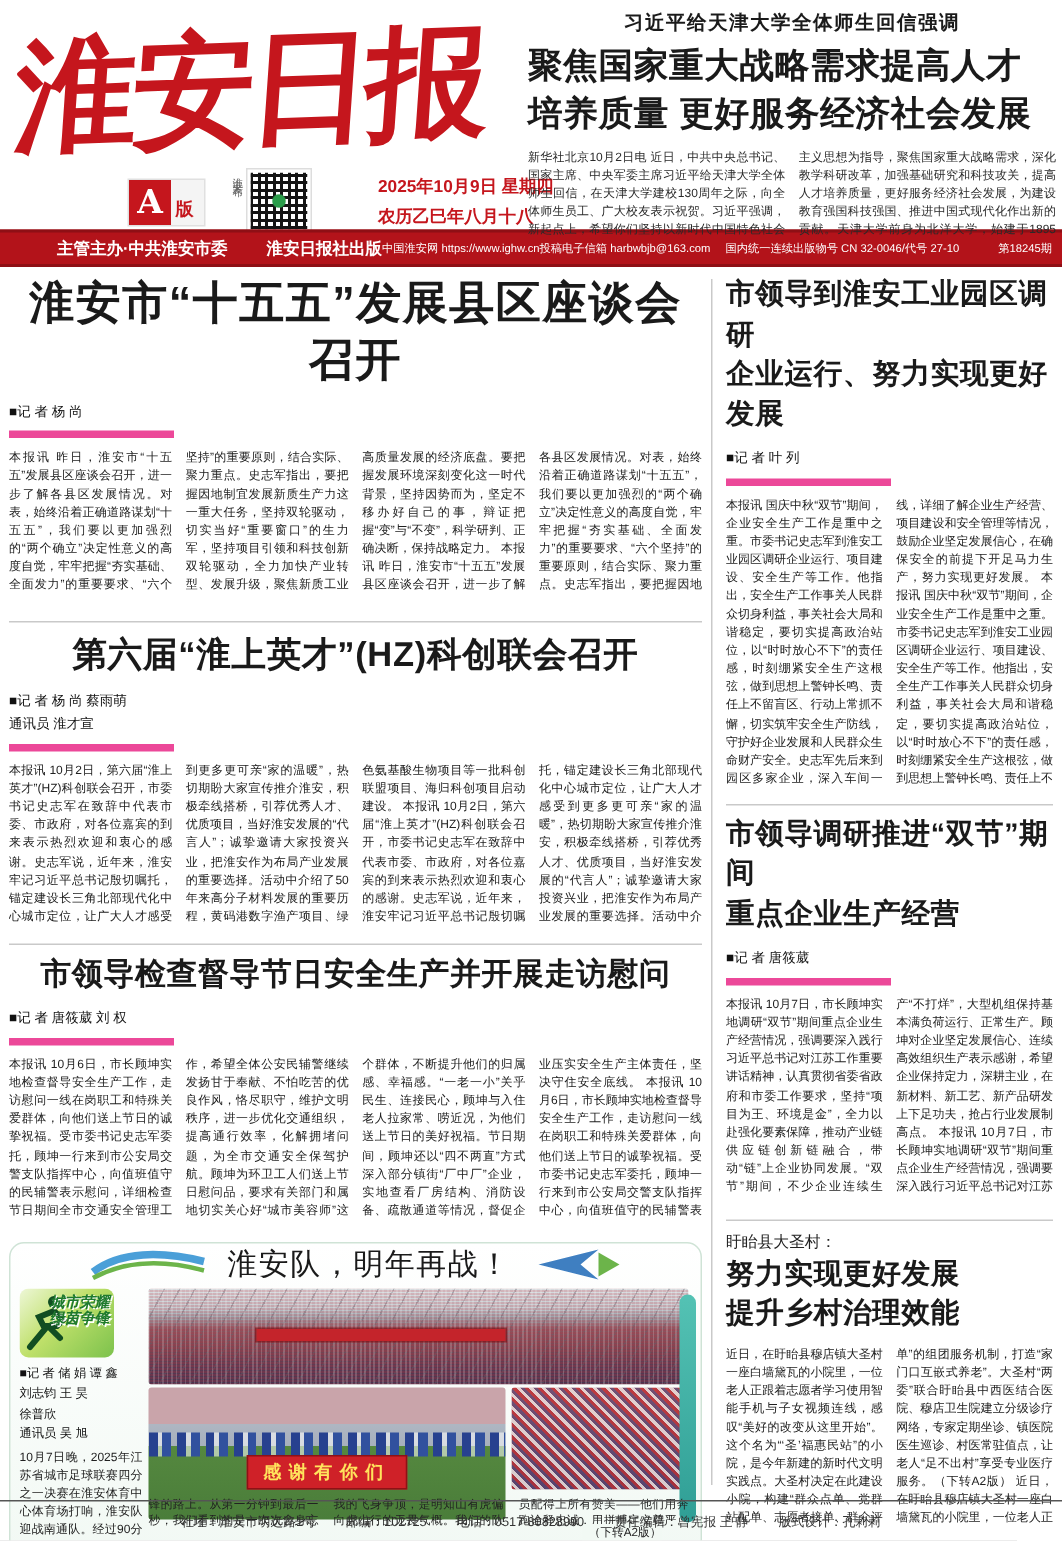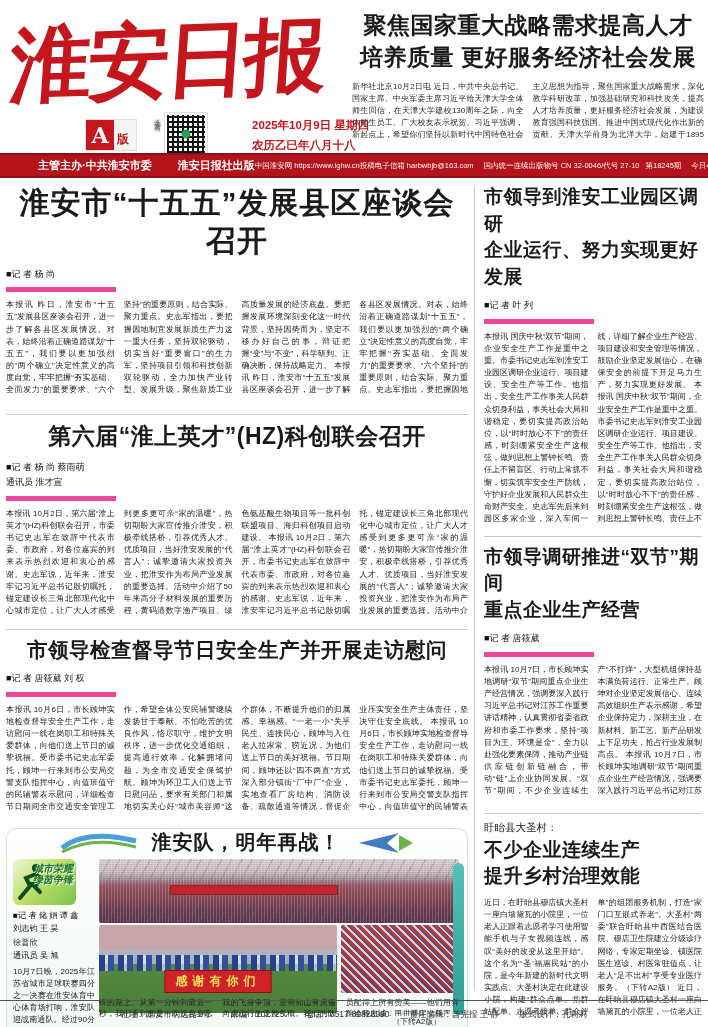--- a/index.html
+++ b/index.html
@@ -25,21 +25,21 @@
   .date-block{position:absolute;left:252px;top:116px;color:#c5161d;font-size:11.5px;
     font-weight:bold;line-height:1.7;}
   .red-bar{position:absolute;left:0;top:153px;width:708px;height:21px;background:#b3131a;
     border-top:2px solid #8e0f15;border-bottom:2px solid #8e0f15;
     color:#fff;display:flex;align-items:center;white-space:nowrap;overflow:hidden;}
   .bar-strong{font-size:11px;font-weight:bold;}
   .bar-small{font-size:7.5px;}
   
   .lead{position:absolute;left:352px;top:6px;width:352px;}
   .lead-kicker{text-align:center;font-size:13px;font-weight:bold;letter-spacing:1px;}
-  .lead-headline{text-align:center;font-size:23px;font-weight:900;line-height:1.4;
+  .lead-headline{font-size:23px;font-weight:900;line-height:1.4;
     letter-spacing:0.5px;margin-top:3px;font-family:"Liberation Sans",sans-serif;}
   .lead-body{margin-top:8px;height:60px;overflow:hidden;column-count:2;column-gap:12px;
     font-size:8px;line-height:1.5;text-align:justify;color:#2a2a2a;}
   
   .main{position:absolute;left:0;top:184px;width:708px;height:812px;}
   .vdiv{position:absolute;left:474px;top:2px;width:1px;height:804px;background:#c9c9c9;}
   .leftcol{position:absolute;left:6px;top:0;width:462px;}
   .rightcol{position:absolute;left:484px;top:0;width:218px;}
   .hl-xl{font-size:30px;font-weight:900;text-align:center;letter-spacing:1px;line-height:1.25;}
   .hl-l{font-size:23px;font-weight:900;text-align:center;letter-spacing:0.5px;line-height:1.3;margin-top:2px;}
@@ -48,21 +48,21 @@
   .byline-row{margin-top:8px;font-size:9px;color:#111;}
   .byline{display:inline-block;min-width:110px;border-bottom:5px solid #ec4899;padding-bottom:5px;line-height:1.7;}
   .bt{margin-top:7px;overflow:hidden;font-size:8px;line-height:1.52;text-align:justify;color:#202020;}
   .cols4{column-count:4;column-gap:9px;}
   .cols2{column-count:2;column-gap:9px;}
   .hdiv{border-top:1px solid #c9c9c9;margin:9px 0 7px 0;}
   
   .sports{position:relative;margin-top:6px;height:206px;border:1px solid #cfe3d6;border-radius:10px;
     background:linear-gradient(180deg,#ffffff,#f2f9f4);overflow:hidden;}
   .sports-head{position:relative;height:28px;display:flex;align-items:center;justify-content:center;}
-  .sports-title{font-size:20px;font-weight:700;margin:0 14px;letter-spacing:1px;}
+  .sports-title{font-size:20px;font-weight:400;margin:0 14px;letter-spacing:1px;}
   .sports-wave{position:absolute;left:0;bottom:0;width:100%;height:6px;
     background:linear-gradient(90deg,#cfe9f5,#9fd4ec 40%,#bfe3f2 70%,#e4f3fa);}
   .sports-left{position:absolute;left:6px;top:30px;width:82px;height:168px;overflow:hidden;}
   .sports-logo{width:63px;height:46px;border-radius:6px;position:relative;
     background:linear-gradient(135deg,#eef7d8,#bfe06a 45%,#7cc24c);overflow:hidden;}
   .logo-text{position:absolute;right:3px;top:4px;text-align:right;
     font-size:10px;font-weight:900;font-style:italic;line-height:1.15;color:#1e7a2e;
     text-shadow:1px 1px 0 #fff;}
   .sports-byline{font-size:8.2px;line-height:1.65;margin-top:4px;color:#111;}
   .sports-body{font-size:8px;line-height:1.5;text-align:justify;margin-top:3px;height:62px;overflow:hidden;color:#202020;}
@@ -119,25 +119,26 @@
     <div>农历乙巳年八月十八</div>
   </div>
 
   <div class="red-bar">
     <span class="bar-strong" style="margin-left:38px">主管主办·中共淮安市委</span>
     <span class="bar-strong" style="margin-left:26px">淮安日报社出版</span>
     <span style="flex:1"></span>
     <span class="bar-small">中国淮安网 https://www.ighw.cn</span>
     <span class="bar-small" style="margin-left:0">投稿电子信箱 harbwbjb@163.com</span>
     <span class="bar-small" style="margin-left:10px">国内统一连续出版物号 CN 32-0046/代号 27-10</span>
-    <span class="bar-small" style="margin-left:6px">第18245期</span>
+    <span class="bar-small" style="margin-left:26px">第18245期</span>
     <span class="bar-small" style="margin-left:10px;margin-right:8px">今日4版</span>
   </div>
 
   <div class="lead">
+    <div class="lead-kicker">习近平给天津大学全体师生回信强调</div>
     <div class="lead-headline">
       <div>聚焦国家重大战略需求提高人才</div>
       <div>培养质量  更好服务经济社会发展</div>
     </div>
     <div class="lead-body cols2">新华社北京10月2日电 近日，中共中央总书记、国家主席、中央军委主席习近平给天津大学全体师生回信，在天津大学建校130周年之际，向全体师生员工、广大校友表示祝贺。习近平强调，新起点上，希望你们坚持以新时代中国特色社会主义思想为指导，聚焦国家重大战略需求，深化教学科研改革，加强基础研究和科技攻关，提高人才培养质量，更好服务经济社会发展，为建设教育强国科技强国、推进中国式现代化作出新的贡献。天津大学前身为北洋大学，始建于1895年，是我国第一所现代大学，1951年更名天津大学。近日，天津大学全体师生给习近平总书记写信，汇报学校130年来的办学历程和近年来的发展成就，表达坚定走好人才自主培养和科技自立自强之路、为建设教育强国贡献更多力量的决心。</div>
   </div>
 
   <div class="main">
     <div class="vdiv"></div>
 
@@ -249,21 +250,21 @@
           <span class="byline">■记 者  唐筱葳</span>
         </div>
         <div class="bt cols2" style="height:140px">本报讯 10月7日，市长顾坤实地调研“双节”期间重点企业生产经营情况，强调要深入践行习近平总书记对江苏工作重要讲话精神，认真贯彻省委省政府和市委工作要求，坚持“项目为王、环境是金”，全力以赴强化要素保障，推动产业链供应链创新链融合，带动“链”上企业协同发展。“双节”期间，不少企业连续生产“不打烊”，大型机组保持基本满负荷运行、正常生产。顾坤对企业坚定发展信心、连续高效组织生产表示感谢，希望企业保持定力，深耕主业，在新材料、新工艺、新产品研发上下足功夫，抢占行业发展制高点。 本报讯 10月7日，市长顾坤实地调研“双节”期间重点企业生产经营情况，强调要深入践行习近平总书记对江苏工作重要讲话精神，认真贯彻省委省政府和市委工作要求，坚持“项目为王、环境是金”，全力以赴强化要素保障，推动产业链供应链创新链融合，带动“链”上企业协同发展。“双节”期间，不少企业连续生产“不打烊”，大型机组保持基本满负荷运行、正常生产。顾坤对企业坚定发展信心、连续高效组织生产表示感谢，希望企业保持定力，深耕主业，在新材料、新工艺、新产品研发上下足功夫，抢占行业发展制高点。</div>
       </div>
 
       <div class="hdiv"></div>
 
       <div>
         <div class="r3-kicker">盱眙县大圣村：</div>
         <div class="hl-r">
-          <div>不少企业连续生产</div>
+          <div>努力实现更好发展</div>
           <div>提升乡村治理效能</div>
         </div>
         <div class="bt cols2" style="height:122px">近日，在盱眙县穆店镇大圣村一座白墙黛瓦的小院里，一位老人正跟着志愿者学习使用智能手机与子女视频连线，感叹“美好的改变从这里开始”。这个名为“‘圣’福惠民站”的小院，是今年新建的新时代文明实践点。大圣村决定在此建设小院，构建“群众点单、党群站配单、志愿者接单、群众评单”的组团服务机制，打造“家门口互嵌式养老”。大圣村“两委”联合盱眙县中西医结合医院、穆店卫生院建立分级诊疗网络，专家定期坐诊、镇医院医生巡诊、村医常驻值点，让老人“足不出村”享受专业医疗服务。（下转A2版） 近日，在盱眙县穆店镇大圣村一座白墙黛瓦的小院里，一位老人正跟着志愿者学习使用智能手机与子女视频连线，感叹“美好的改变从这里开始”。这个名为“‘圣’福惠民站”的小院，是今年新建的新时代文明实践点。大圣村决定在此建设小院，构建“群众点单、党群站配单、志愿者接单、群众评单”的组团服务机制，打造“家门口互嵌式养老”。大圣村“两委”联合盱眙县中西医结合医院、穆店卫生院建立分级诊疗网络，专家定期坐诊、镇医院医生巡诊、村医常驻值点，让老人“足不出村”享受专业医疗服务。（下转A2版）</div>
       </div>
     </div>
   </div>
 
   <div class="footer">
     <span>社址：淮安市明远路1号</span>
     <span>邮编：102725</span>

